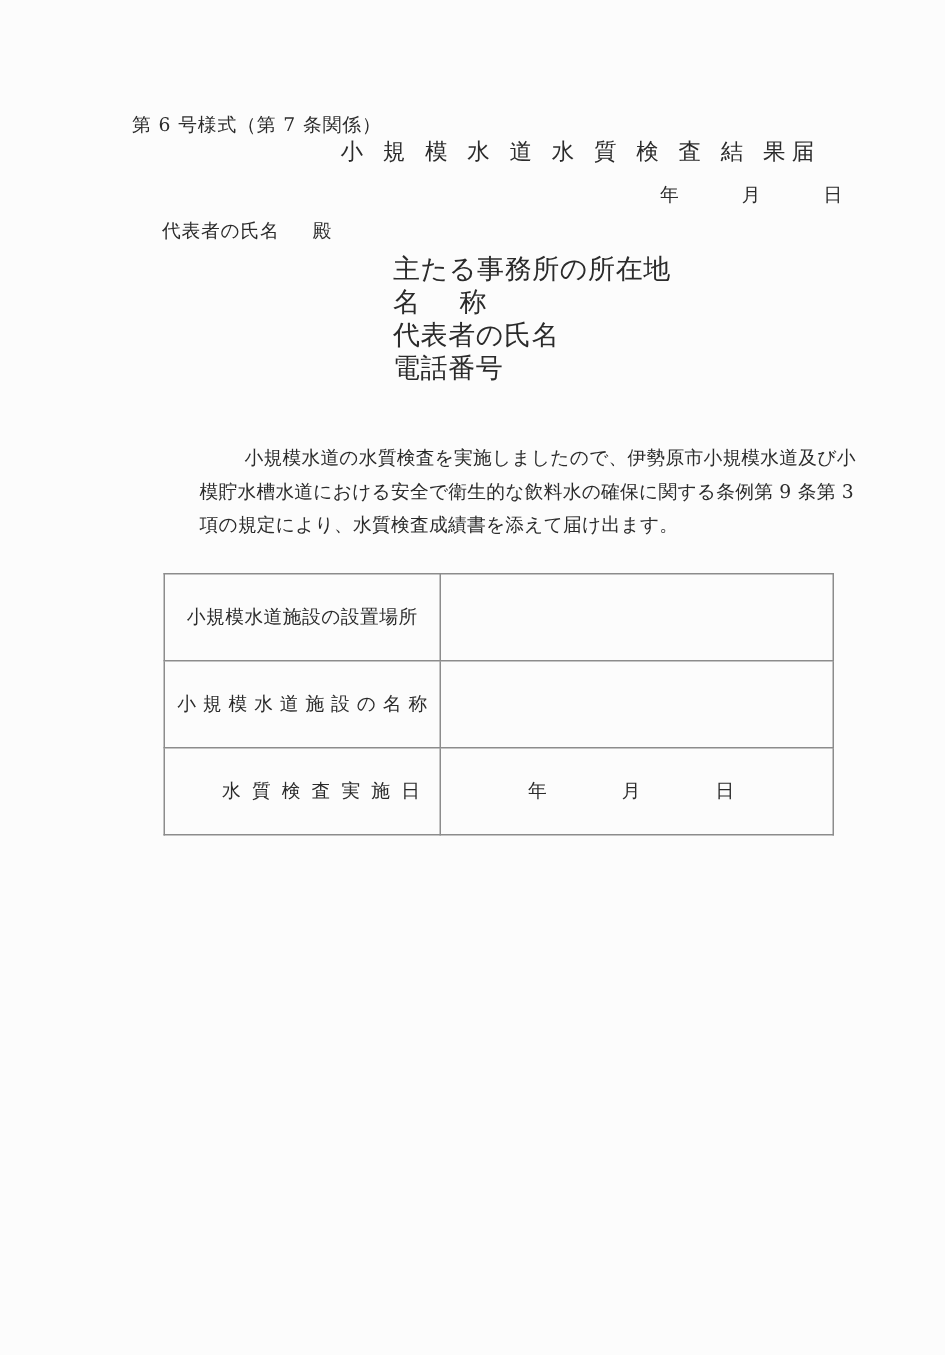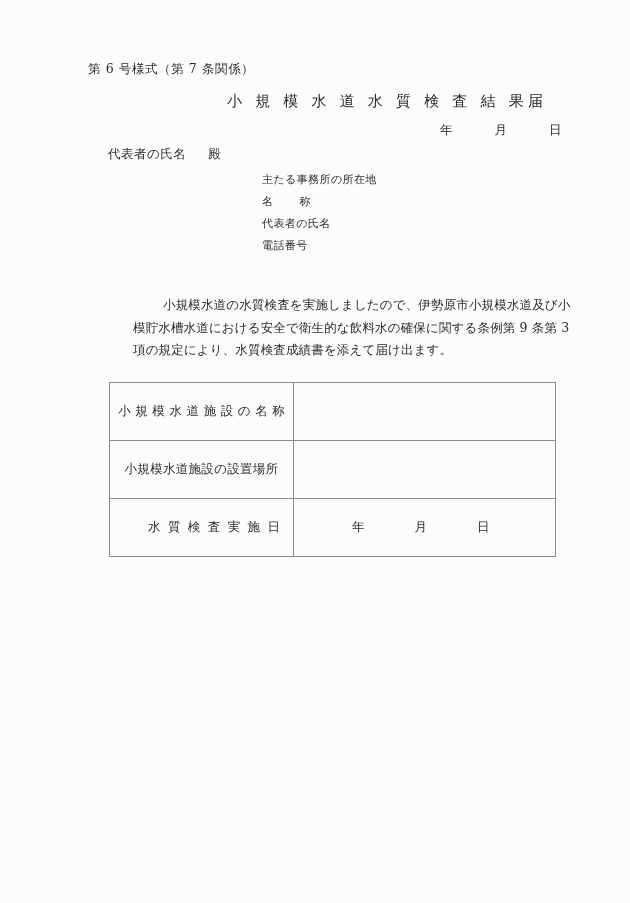--- a/index.html
+++ b/index.html
@@ -17,21 +17,21 @@
   }
   .page {
     position: absolute;
     inset: 0;
   }
 
   
   .form-number {
     position: absolute;
     left: 88px;
-    top: 61px;
+    top: 75px;
     font-size: 12.5px;
     letter-spacing: 0.6px;
     white-space: nowrap;
   }
 
   
   .doc-title {
     position: absolute;
     left: 227px;
     top: 92px;
@@ -63,21 +63,21 @@
     letter-spacing: 0.5px;
     white-space: nowrap;
   }
   .addressee .sp { display: inline-block; width: 13px; }
 
   
   .applicant {
     position: absolute;
     left: 262px;
     top: 169px;
-    font-size: 11px;
+    font-size: 18px;
   }
   .applicant div {
     line-height: 22px;
     white-space: nowrap;
     letter-spacing: 0.4px;
   }
   .applicant .name-label .sp { display: inline-block; width: 26px; }
 
   
   .body-text {
@@ -175,29 +175,29 @@
   <div class="body-text">
     <span class="l1">小規模水道の水質検査を実施しましたので、伊勢原市小規模水道及び小</span>
     <span class="l2">模貯水槽水道における安全で衛生的な飲料水の確保に関する条例第 9 条第 3</span>
     <span class="l3">項の規定により、水質検査成績書を添えて届け出ます。</span>
   </div>
 
   <table class="form-table">
     <tbody>
       <tr>
         <td class="label">
-          <span class="lbl-spaced-wide">小規模水道施設の名称</span>
+          <span class="lbl-tight">小規模水道施設の設置場所</span>
         </td>
         <td class="value">
           <span></span>
         </td>
       </tr>
       <tr>
         <td class="label">
-          <span class="lbl-tight">小規模水道施設の設置場所</span>
+          <span class="lbl-spaced-wide">小規模水道施設の名称</span>
         </td>
         <td class="value">
           <span></span>
         </td>
       </tr>
       <tr>
         <td class="label">
           <span class="lbl-spaced-widest">水質検査実施日</span>
         </td>
         <td class="value">

